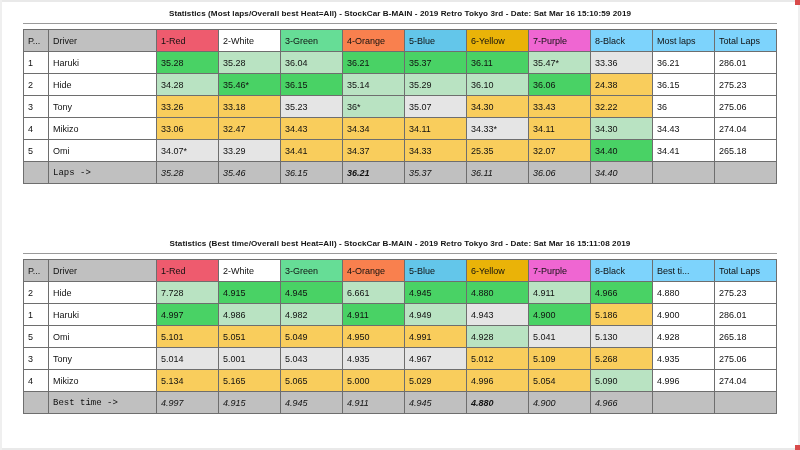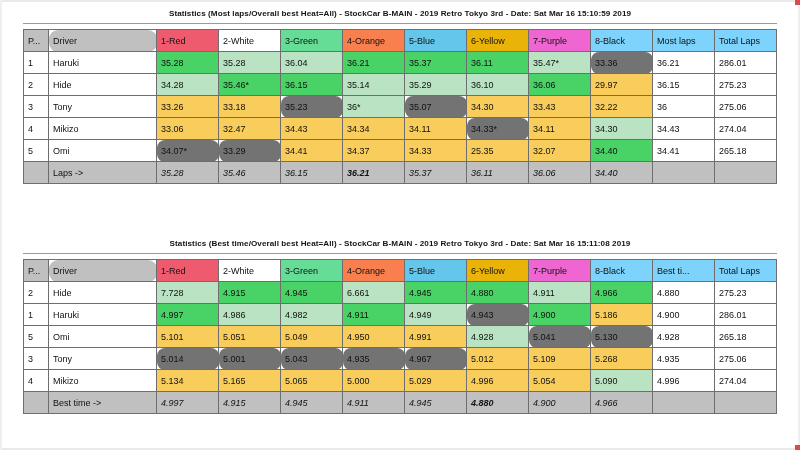--- a/index.html
+++ b/index.html
@@ -72,21 +72,21 @@
     overflow: hidden;
     white-space: nowrap;
   }
   thead th {
     background: #c0c0c0;
     font-size: 9px;
     color: #111;
     text-align: center;
   }
   th.h-pos { text-align: left; width: 25px; }
-  th.h-driver { text-align: left; width: 108px; border-radius: 9px; }
+  th.h-driver { text-align: left; width: 108px; }
   th.b { font-weight: bold; }
 
   
   th.c-red    { background: #ee5b6e; }
   th.c-white  { background: #ffffff; margin-top: 46px; }
   th.c-green  { background: #66dd96; }
   th.c-orange { background: #f9804e; }
   th.c-blue   { background: #63c6ea; }
   th.c-yellow { background: #eab308; }
   th.c-purple { background: #ef66d2; }
@@ -94,29 +94,29 @@
 
   td.pos   { text-align: left; }
   td.drv   { text-align: left; }
   td.val   { text-align: left; }
   td.b     { font-weight: bold; }
 
   
   .f-none  { background: #ffffff; }
   .f-green { background: #49d265; }
   .f-mint  { background: #b9e3c2; }
-  .f-pale  { background: #737373; border-radius: 8px; }
+  .f-pale  { background: #e5e5e5; }
   .f-gold  { background: #f9cd5c; }
 
   tr.foot td {
     background: #c0c0c0;
     font-style: italic;
     height: 22px;
   }
-  tr.foot td.foot-label { font-style: normal; }
+  tr.foot td.foot-label { font-style: normal; font-family: Liberation Mono, monospace; }
   tr.foot td.b { font-weight: bold; font-style: italic; }
 </style>
 </head>
 <body>
 
 <div class="page">
 
   <div class="edge-mark edge-top"></div>
   <div class="edge-mark edge-bottom"></div>
   <div class="edge-mark edge-left"></div>
@@ -162,21 +162,21 @@
           <tr>
             <td class="pos">2</td>
             <td class="drv">Hide</td>
             <td class="val f-mint">34.28</td>
             <td class="val f-green b">35.46*</td>
             <td class="val f-green b">36.15</td>
             <td class="val f-mint">35.14</td>
             <td class="val f-mint">35.29</td>
             <td class="val f-mint">36.10</td>
             <td class="val f-green b">36.06</td>
-            <td class="val f-gold">29.97</td>
+            <td class="val f-gold">24.38</td>
             <td class="val f-none">36.15</td>
             <td class="val f-none">275.23</td>
           </tr>
           <tr>
             <td class="pos">3</td>
             <td class="drv">Tony</td>
             <td class="val f-gold">33.26</td>
             <td class="val f-gold">33.18</td>
             <td class="val f-pale">35.23</td>
             <td class="val f-mint">36*</td>

